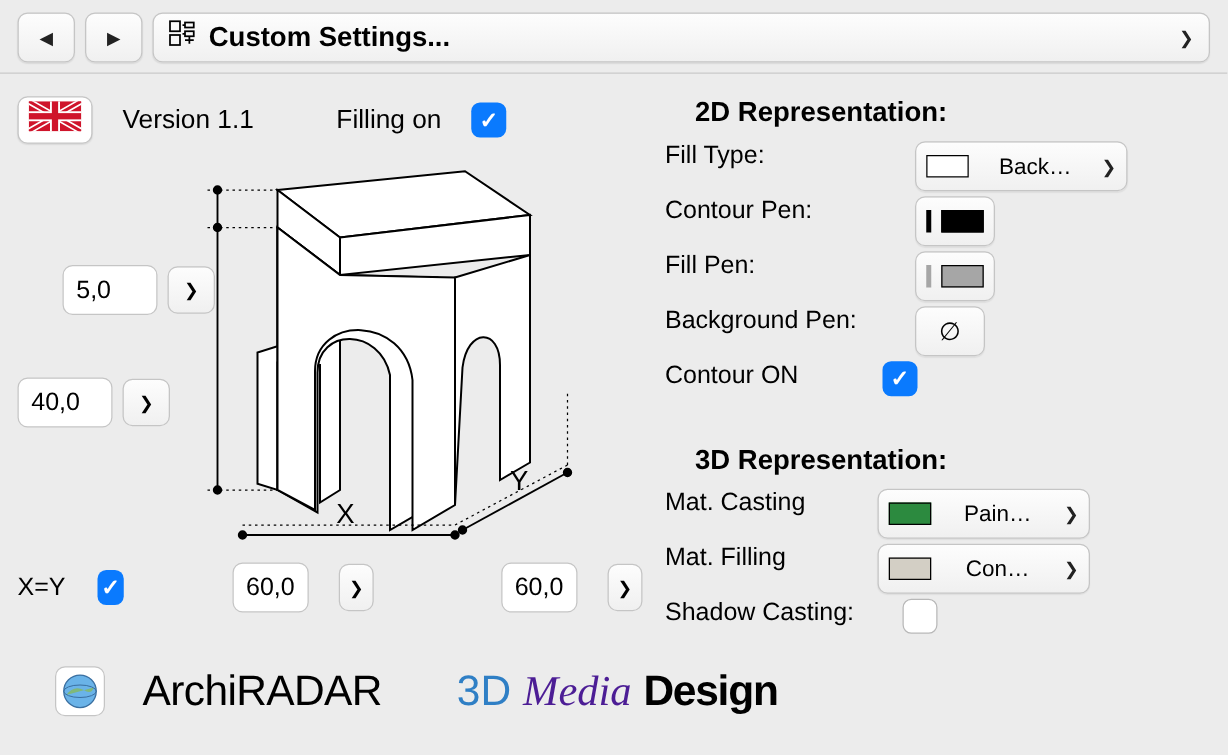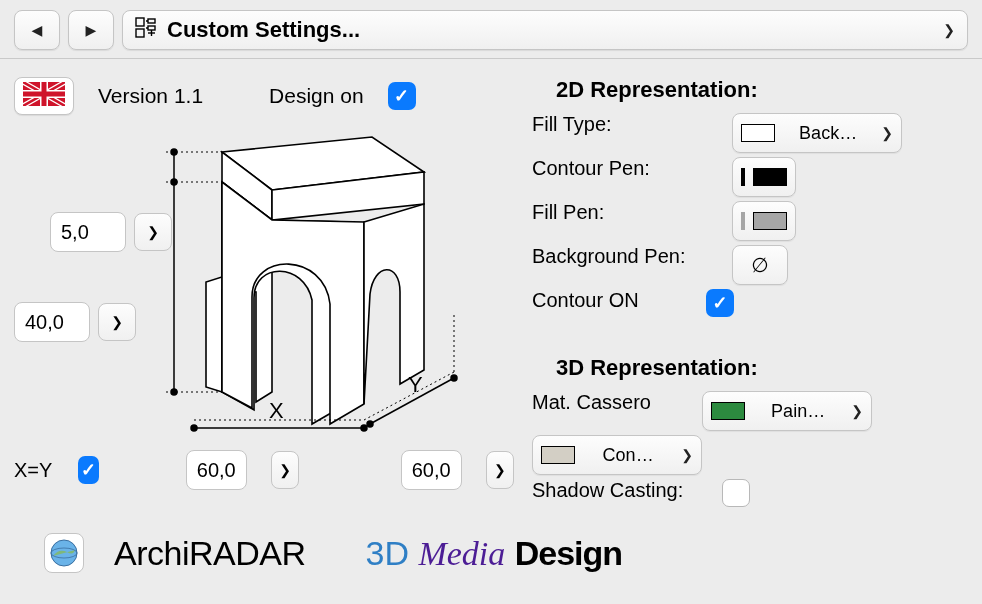--- a/index.html
+++ b/index.html
@@ -197,21 +197,21 @@
               <path d="M0 0 L42 24 M42 0 L0 24" stroke="#fff" stroke-width="5"></path>
               <path d="M0 0 L42 24 M42 0 L0 24" stroke="#cf142b" stroke-width="2.5"></path>
               <rect x="17" width="8" height="24" fill="#fff"></rect>
                 <rect y="8" width="42" height="8" fill="#fff"></rect>
               <rect x="18.5" width="5" height="24" fill="#cf142b"></rect>
                 <rect y="9.5" width="42" height="5" fill="#cf142b"></rect>
             </svg>
           </span>
         </div>
         <span class="version">Version 1.1</span>
-        <span class="filling-label">Design on</span>
+        <span class="filling-label">Filling on</span>
         <div class="chk">
           <span>✓</span>
         </div>
       </div>
 
       <div class="diagram">
         <svg width="335" height="330" viewBox="0 0 335 330">
           <g stroke="#000" stroke-width="1.6" fill="#fff">
             <polygon points="68,40 218,25 270,60 118,78"></polygon>
             <polygon points="68,40 68,70 118,108 118,78"></polygon>
@@ -321,29 +321,30 @@
         <span class="prop-label" style="width:174px">Contour ON</span>
         <div class="chk">
           <span>✓</span>
         </div>
       </div>
 
       <div class="sect3d">
         <h3>3D Representation:</h3>
 
         <div class="prop-row">
-          <span class="prop-label" style="width:170px">Mat. Cassero</span>
+          <span class="prop-label" style="width:170px">Mat. Casting</span>
           <div class="prop-ctrl wide">
             <span class="swatch green"></span>
             <span class="prop-txt">Pain…</span>
             <span class="chev">❯</span>
           </div>
         </div>
 
         <div class="prop-row">
+          <span class="prop-label" style="width:170px">Mat. Filling</span>
           <div class="prop-ctrl wide">
             <span class="swatch tan"></span>
             <span class="prop-txt">Con…</span>
             <span class="chev">❯</span>
           </div>
         </div>
 
         <div class="prop-row">
           <span class="prop-label" style="width:190px">Shadow Casting:</span>
           <div class="chk off"></div>

